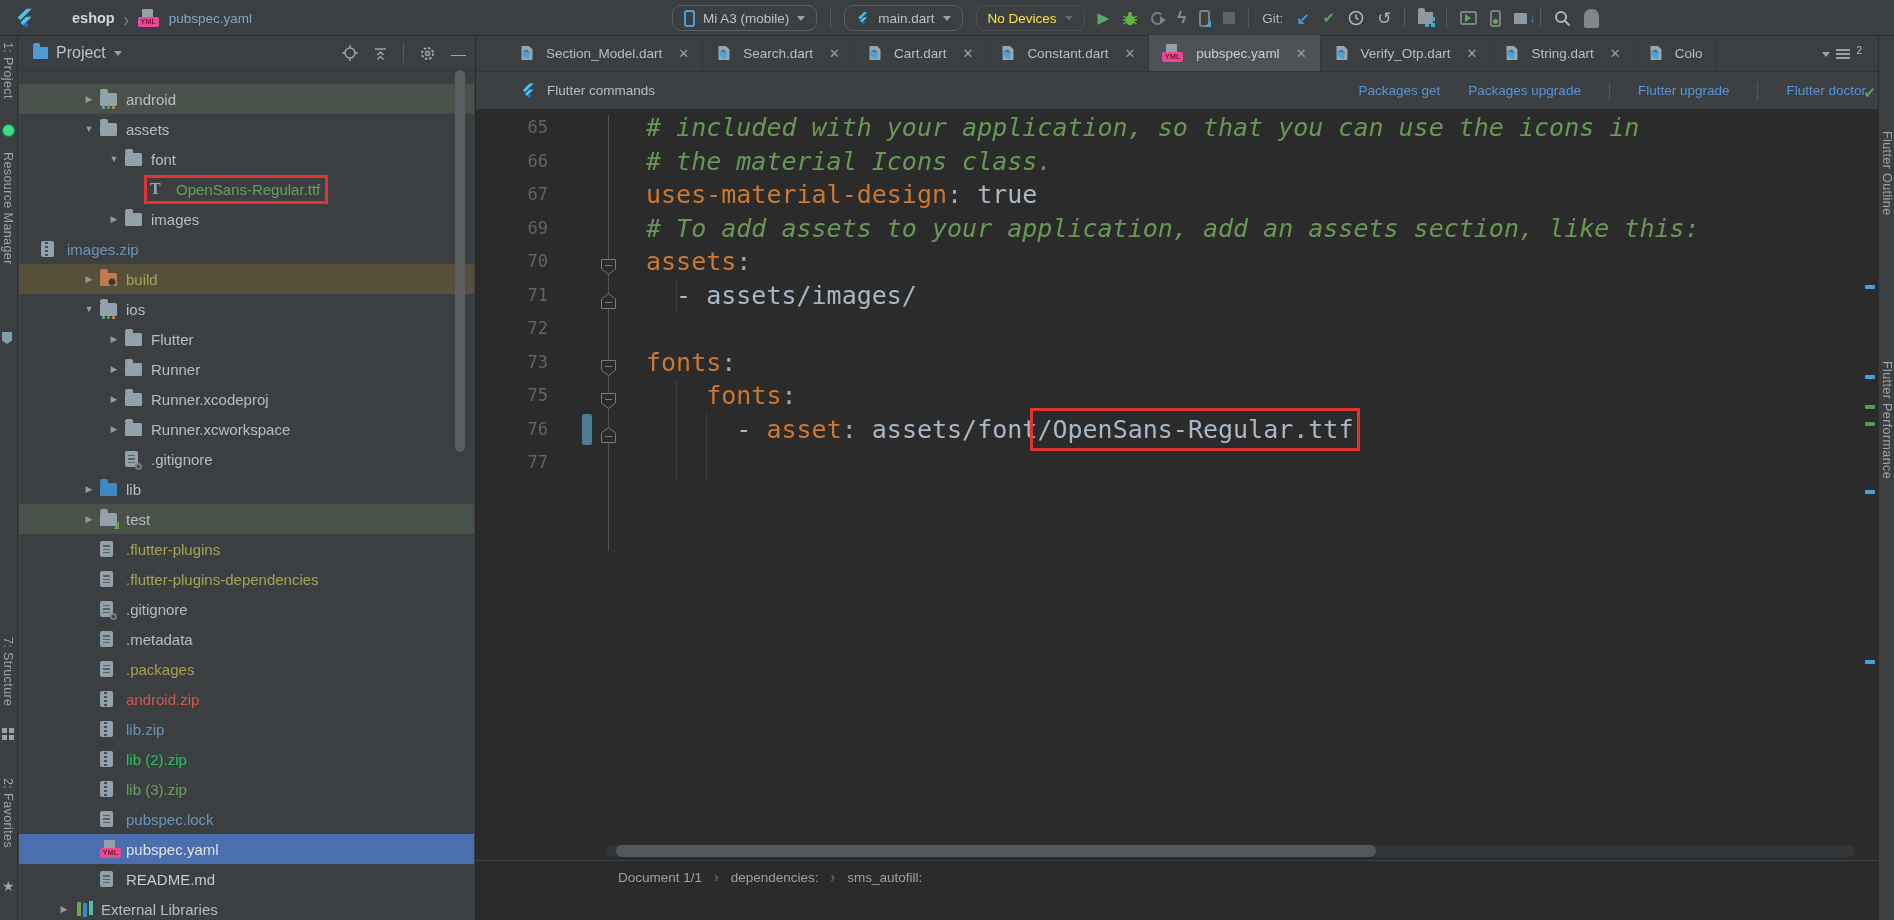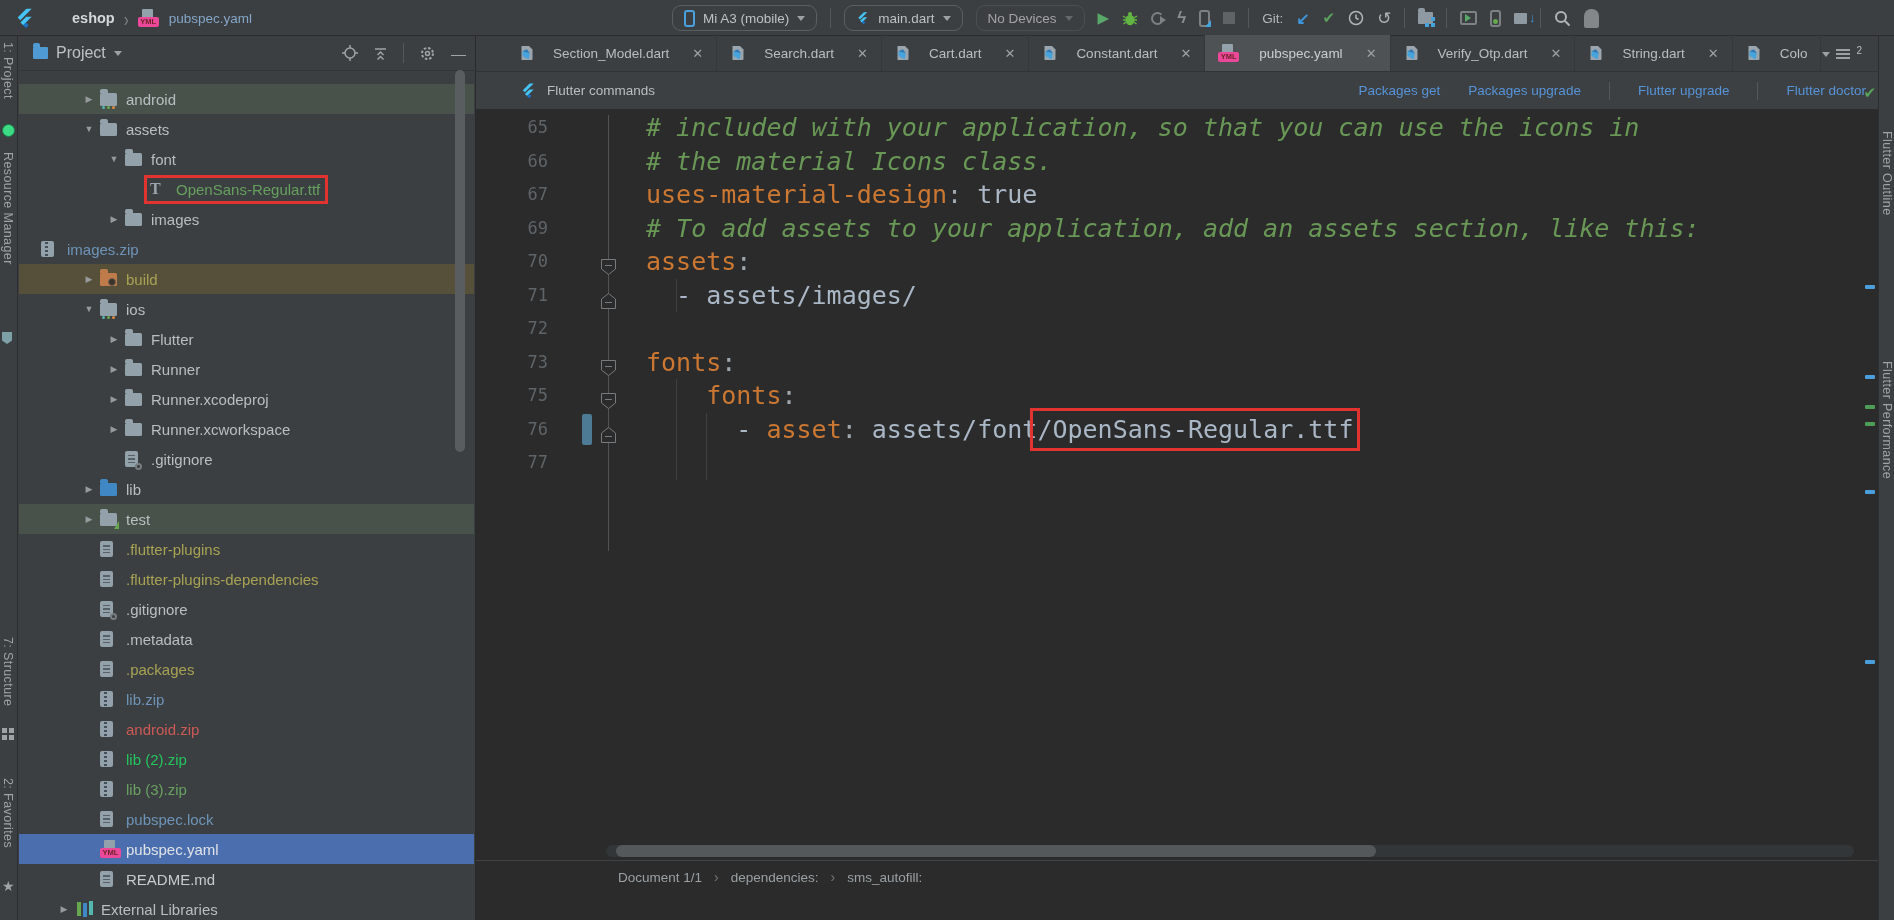--- a/index.html
+++ b/index.html
@@ -8,21 +8,21 @@
   .app *{box-sizing:border-box;}
 
   
   .titlebar{position:absolute;left:0;top:0;right:0;height:36px;background:#3c3f41;border-bottom:1px solid #2a2c2e;}
   .tb-left{position:absolute;left:14px;top:0;height:36px;display:flex;align-items:center;gap:9px;}
   .crumb-proj{font-weight:bold;font-size:14.5px;color:#d4d8db;margin-left:27px;}
   .crumb-sep{color:#7e8386;font-size:15px;transform:scaleY(1.4);display:inline-block;}
   .crumb-file{font-size:13.5px;color:#84a6c8;}
   .tb-right{position:absolute;left:672px;top:0;height:36px;display:flex;align-items:center;gap:13px;}
   .combo{height:26px;border:1px solid #5a5f63;border-radius:9px;display:flex;align-items:center;gap:8px;padding:0 11px;font-size:13.5px;color:#bcc1c5;}
-  .combo.disabled{border-color:#4b4f52;color:#a3a3a3;align-items:center;}
+  .combo.disabled{border-color:#4b4f52;color:#fde047;align-items:center;}
   .caret{width:0;height:0;border-left:4px solid transparent;border-right:4px solid transparent;border-top:5px solid #9da1a4;}
   .combo.disabled .caret{border-top-color:#63686b;}
   .vsep{width:1px;height:20px;background:#54585b;}
   .ico{display:inline-flex;align-items:center;justify-content:center;}
   .phone-ic{width:11px;height:17px;border:2px solid #4aa0dd;border-radius:3px;}
   .run-ic{color:#59a869;font-size:15px;}
   .stop-ic{width:12px;height:12px;background:#5f6366;}
   .flash-ic{color:#8b8f92;font-size:17px;font-weight:bold;}
   .profile-ic{width:13px;height:13px;border-radius:50%;border:2px solid #7d8184;border-right-color:transparent;position:relative;}
   .profile-ic::after{content:"";position:absolute;right:-4px;top:2px;border-left:6px solid #7d8184;border-top:4px solid transparent;border-bottom:4px solid transparent;}
@@ -89,21 +89,21 @@
   .tico-ttf{font-family:"Liberation Serif",serif;font-weight:bold;font-size:16px;color:#9aa5ad;line-height:1;}
   .ic-yml{position:relative;width:22px;height:18px;display:inline-block;flex:0 0 22px;}
   .ic-yml .pg{position:absolute;left:4px;top:0;width:11px;height:10px;background:#93a1ab;border-radius:1px;}
   .ic-yml b{position:absolute;left:0;bottom:0;background:#ec4899;color:#6e2429;font-size:7.5px;font-weight:bold;padding:1.5px 2.5px;border-radius:2px;line-height:1;}
   .ic-ext{width:4px;height:14px;background:#67a74f;box-shadow:6px 1px 0 #3f88c5,12px -1px 0 #53b8b0;margin-left:2px;}
   .pscroll{position:absolute;left:436px;top:34px;width:10px;height:382px;background:#5a5d5f;border-radius:5px;}
 
   
   .zone{position:absolute;left:475px;top:36px;right:16px;bottom:0;background:#2b2b2b;border-left:1px solid #282a2c;}
   .tabbar{position:relative;height:36px;background:#3c3f41;border-bottom:1px solid #313436;display:flex;align-items:flex-end;padding-left:30px;}
-  .tab{height:36px;display:flex;align-items:center;gap:19px;padding:0 13px;font-size:13.5px;color:#b9bec2;border-right:1px solid #35383a;}
+  .tab{height:36px;display:flex;align-items:center;gap:12px;padding:0 13px;font-size:13.5px;color:#b9bec2;border-right:1px solid #35383a;}
   .tab.active{background:#4e5254;color:#c9ced2;}
   .tab .x{color:#9da1a4;font-size:13px;margin-left:4px;}
   .tab-extra{position:absolute;right:16px;top:0;height:36px;display:flex;align-items:center;gap:6px;color:#9da1a4;}
   .burger{width:14px;height:2px;background:#9da1a4;box-shadow:0 4px 0 #9da1a4,0 8px 0 #9da1a4;margin-top:-8px;}
   .tab-extra sup{font-size:10px;color:#b9bec2;margin-top:-8px;}
 
   .fbar{position:relative;height:38px;background:#3d4042;border-bottom:1px solid #292b2d;display:flex;align-items:center;padding:0 12px 0 44px;font-size:13.5px;}
   .fbar .title{color:#b9bec2;margin-left:10px;}
   .fbar .sp{flex:1;}
   .fbar a{color:#5693d8;text-decoration:none;margin-left:28px;}
@@ -412,28 +412,28 @@
           <span class="ticoslot">
             <span class="tico-file"></span>
           </span>
           <span class="tlabel" style="color:#a8a254">.packages</span>
         </div>
         <div class="trow" style="padding-left: 59px;">
           <span class="tarrow"></span>
           <span class="ticoslot">
             <span class="tico-zip"></span>
           </span>
+          <span class="tlabel" style="color:#cb5a55">android.zip</span>
+        </div>
+        <div class="trow" style="padding-left: 59px;">
+          <span class="tarrow"></span>
+          <span class="ticoslot">
+            <span class="tico-zip"></span>
+          </span>
           <span class="tlabel" style="color:#6d94b8">lib.zip</span>
-        </div>
-        <div class="trow" style="padding-left: 59px;">
-          <span class="tarrow"></span>
-          <span class="ticoslot">
-            <span class="tico-zip"></span>
-          </span>
-          <span class="tlabel" style="color:#cb5a55">android.zip</span>
         </div>
         <div class="trow" style="padding-left: 59px;">
           <span class="tarrow"></span>
           <span class="ticoslot">
             <span class="tico-zip"></span>
           </span>
           <span class="tlabel" style="color:#22c55e">lib (2).zip</span>
         </div>
         <div class="trow" style="padding-left: 59px;">
           <span class="tarrow"></span>

